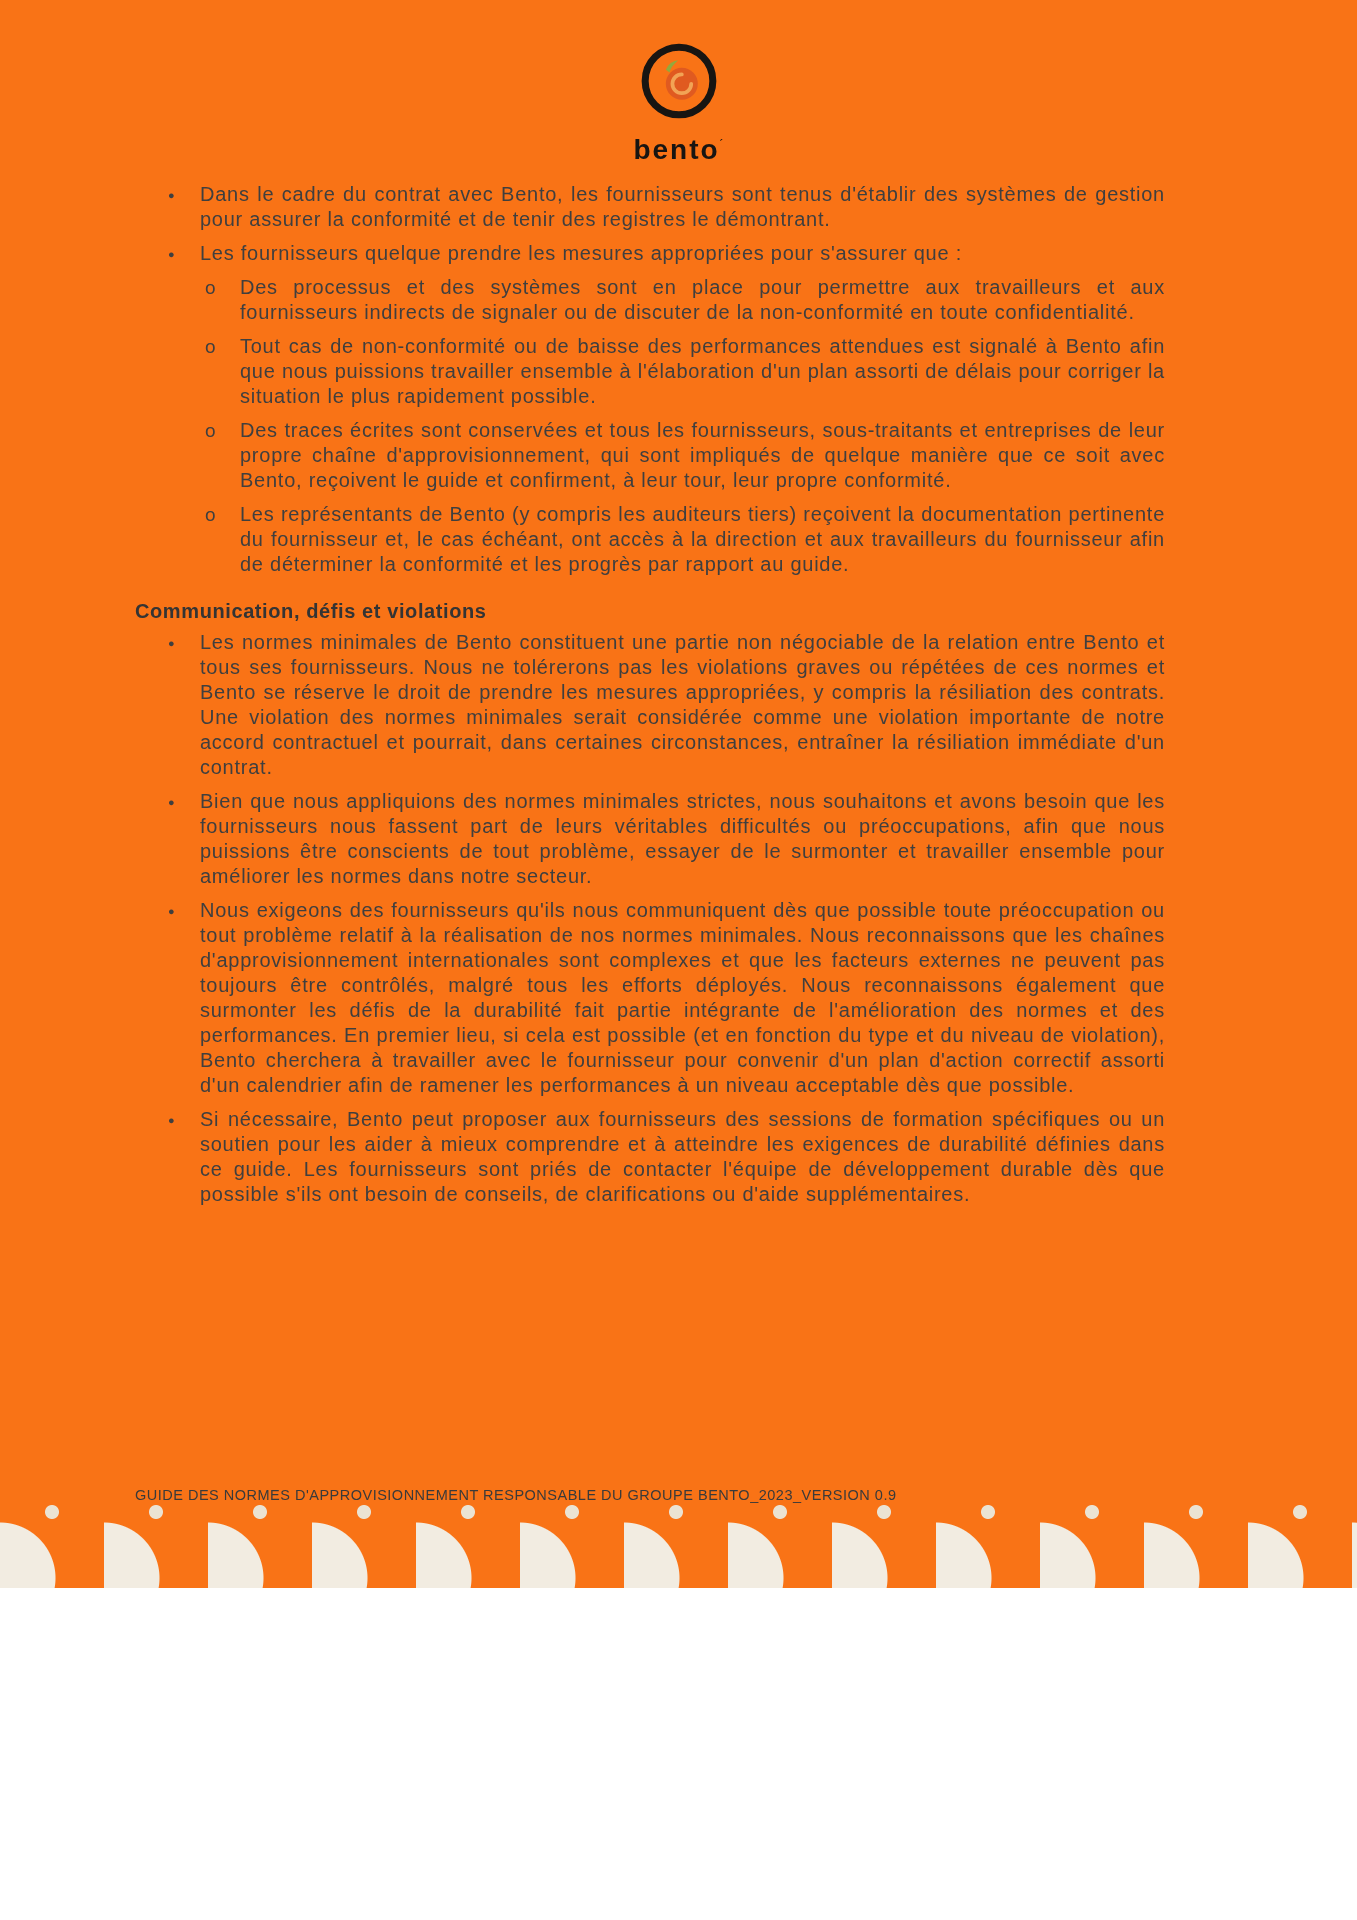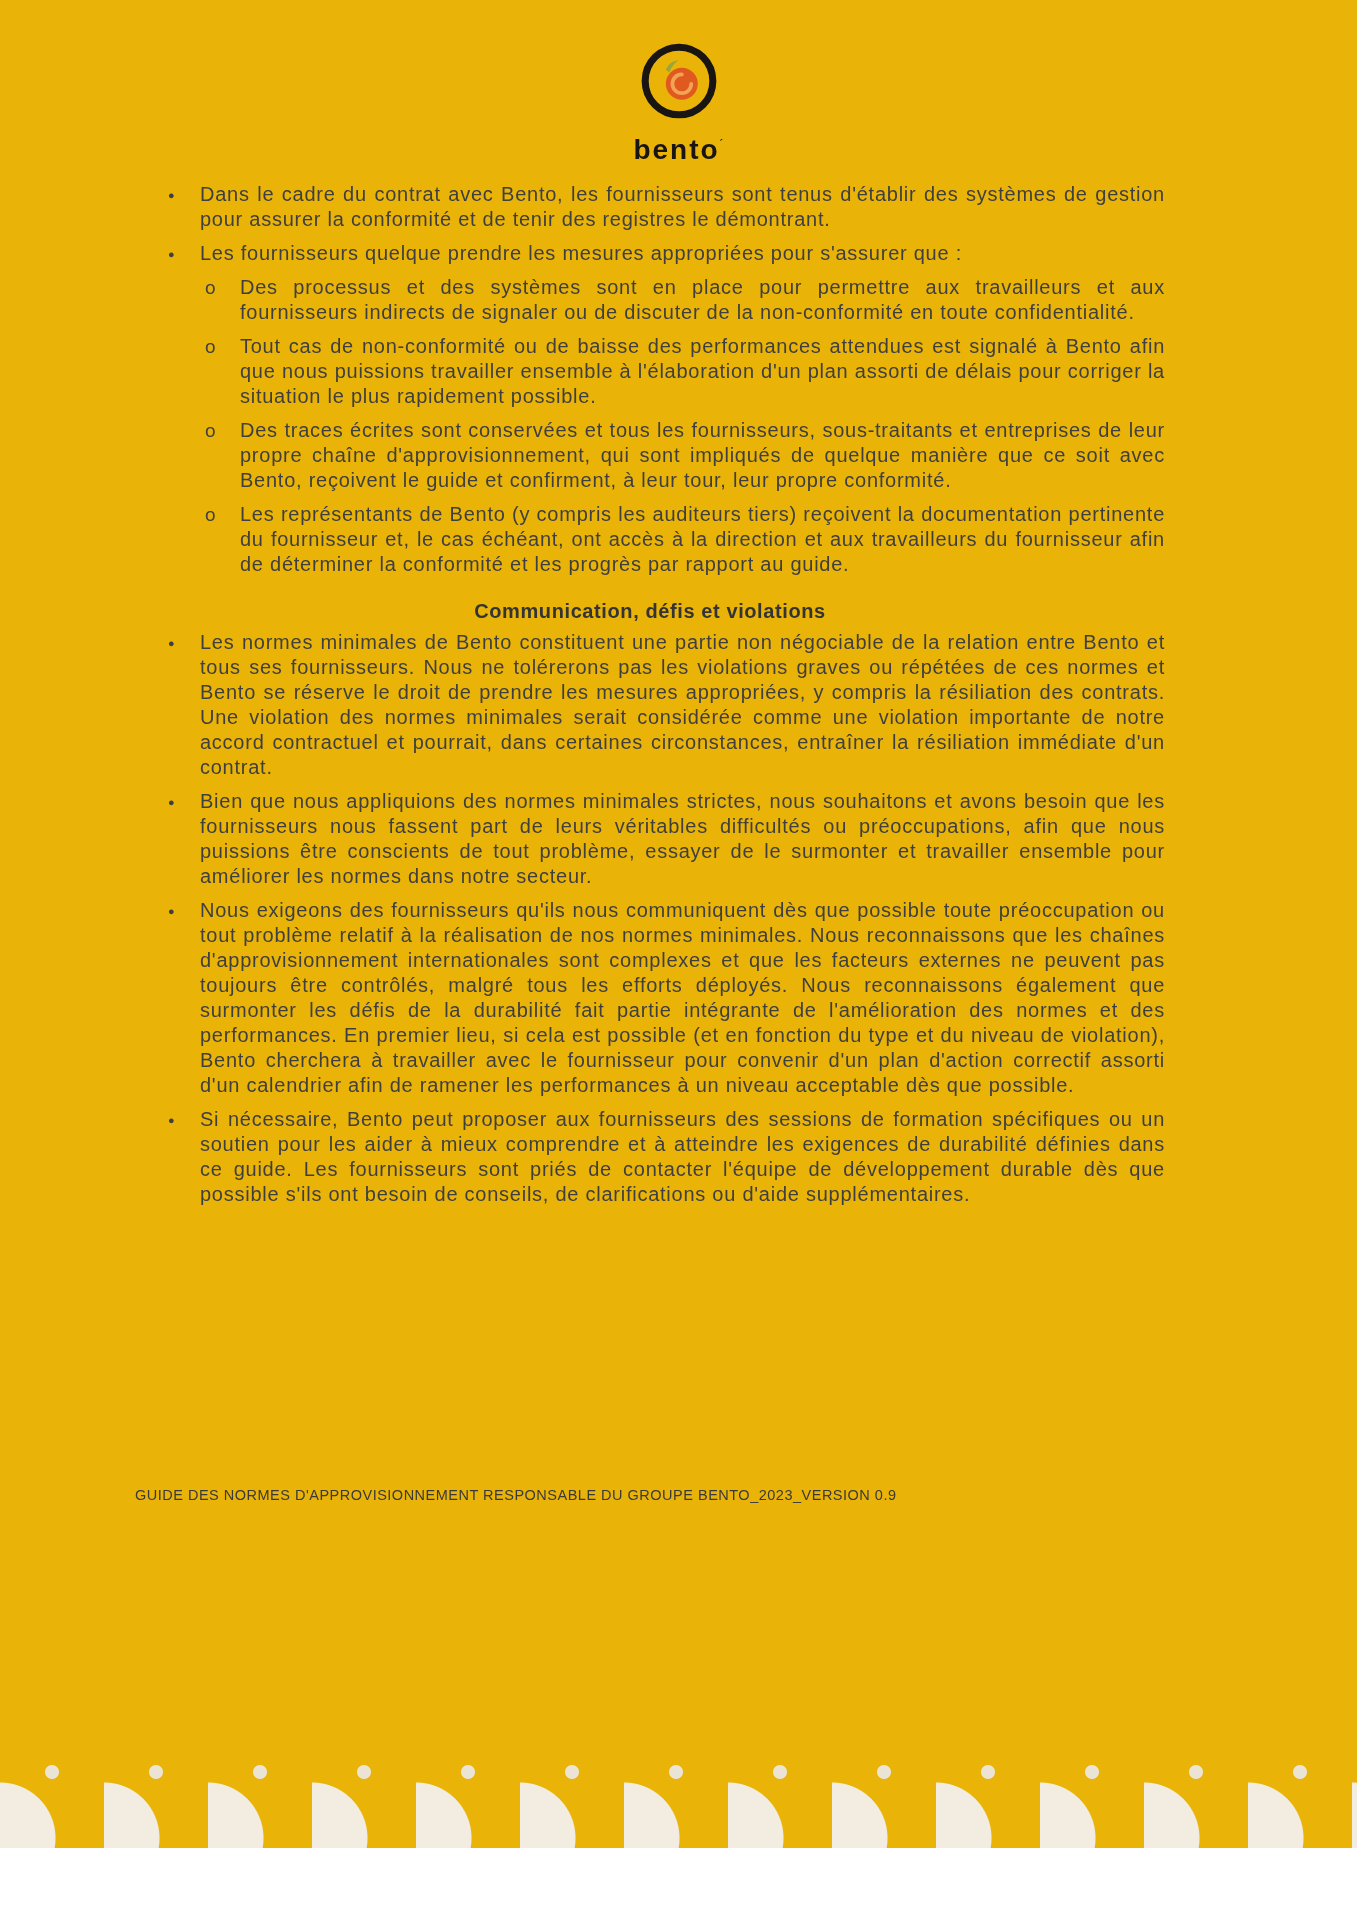--- a/index.html
+++ b/index.html
@@ -1,22 +1,22 @@
 <!DOCTYPE html>
 <html><head>
 <meta charset="utf-8">
 <style>
   * { margin: 0; padding: 0; box-sizing: border-box; }
   html, body { background: #ffffff; }
   .page {
     position: relative;
     width: 1357px;
-    height: 1848px;
+    height: 1588px;
     margin: 0 auto;
-    background: #eab308;
+    background: #f97316;
     overflow: hidden;
     font-family: "Liberation Sans", sans-serif;
     color: #3f3f3f;
   }
 
   
   .logo-block { padding-top: 34px; text-align: center; }
   .logo-block svg { display: inline-block; }
   .wordmark {
     margin-top: 2px;
@@ -49,21 +49,21 @@
   .mk1::before { content: "●"; font-size: 11px; position: relative; top: -2px; }
   .mk2 { left: 70px; }
   .mk2::before { content: "o"; font-size: 19px; }
   .section-heading {
     font-size: 20px;
     font-weight: 700;
     letter-spacing: 0.6px;
     color: #343434;
     margin-top: 22px;
     margin-bottom: 6px;
-    text-align: center;
+    text-align: left;
   }
   .txt { display: inline; }
 
   
   .page-footer {
     position: absolute;
     left: 135px;
     top: 1487px;
     font-size: 14.5px;
     letter-spacing: 0.5px;

